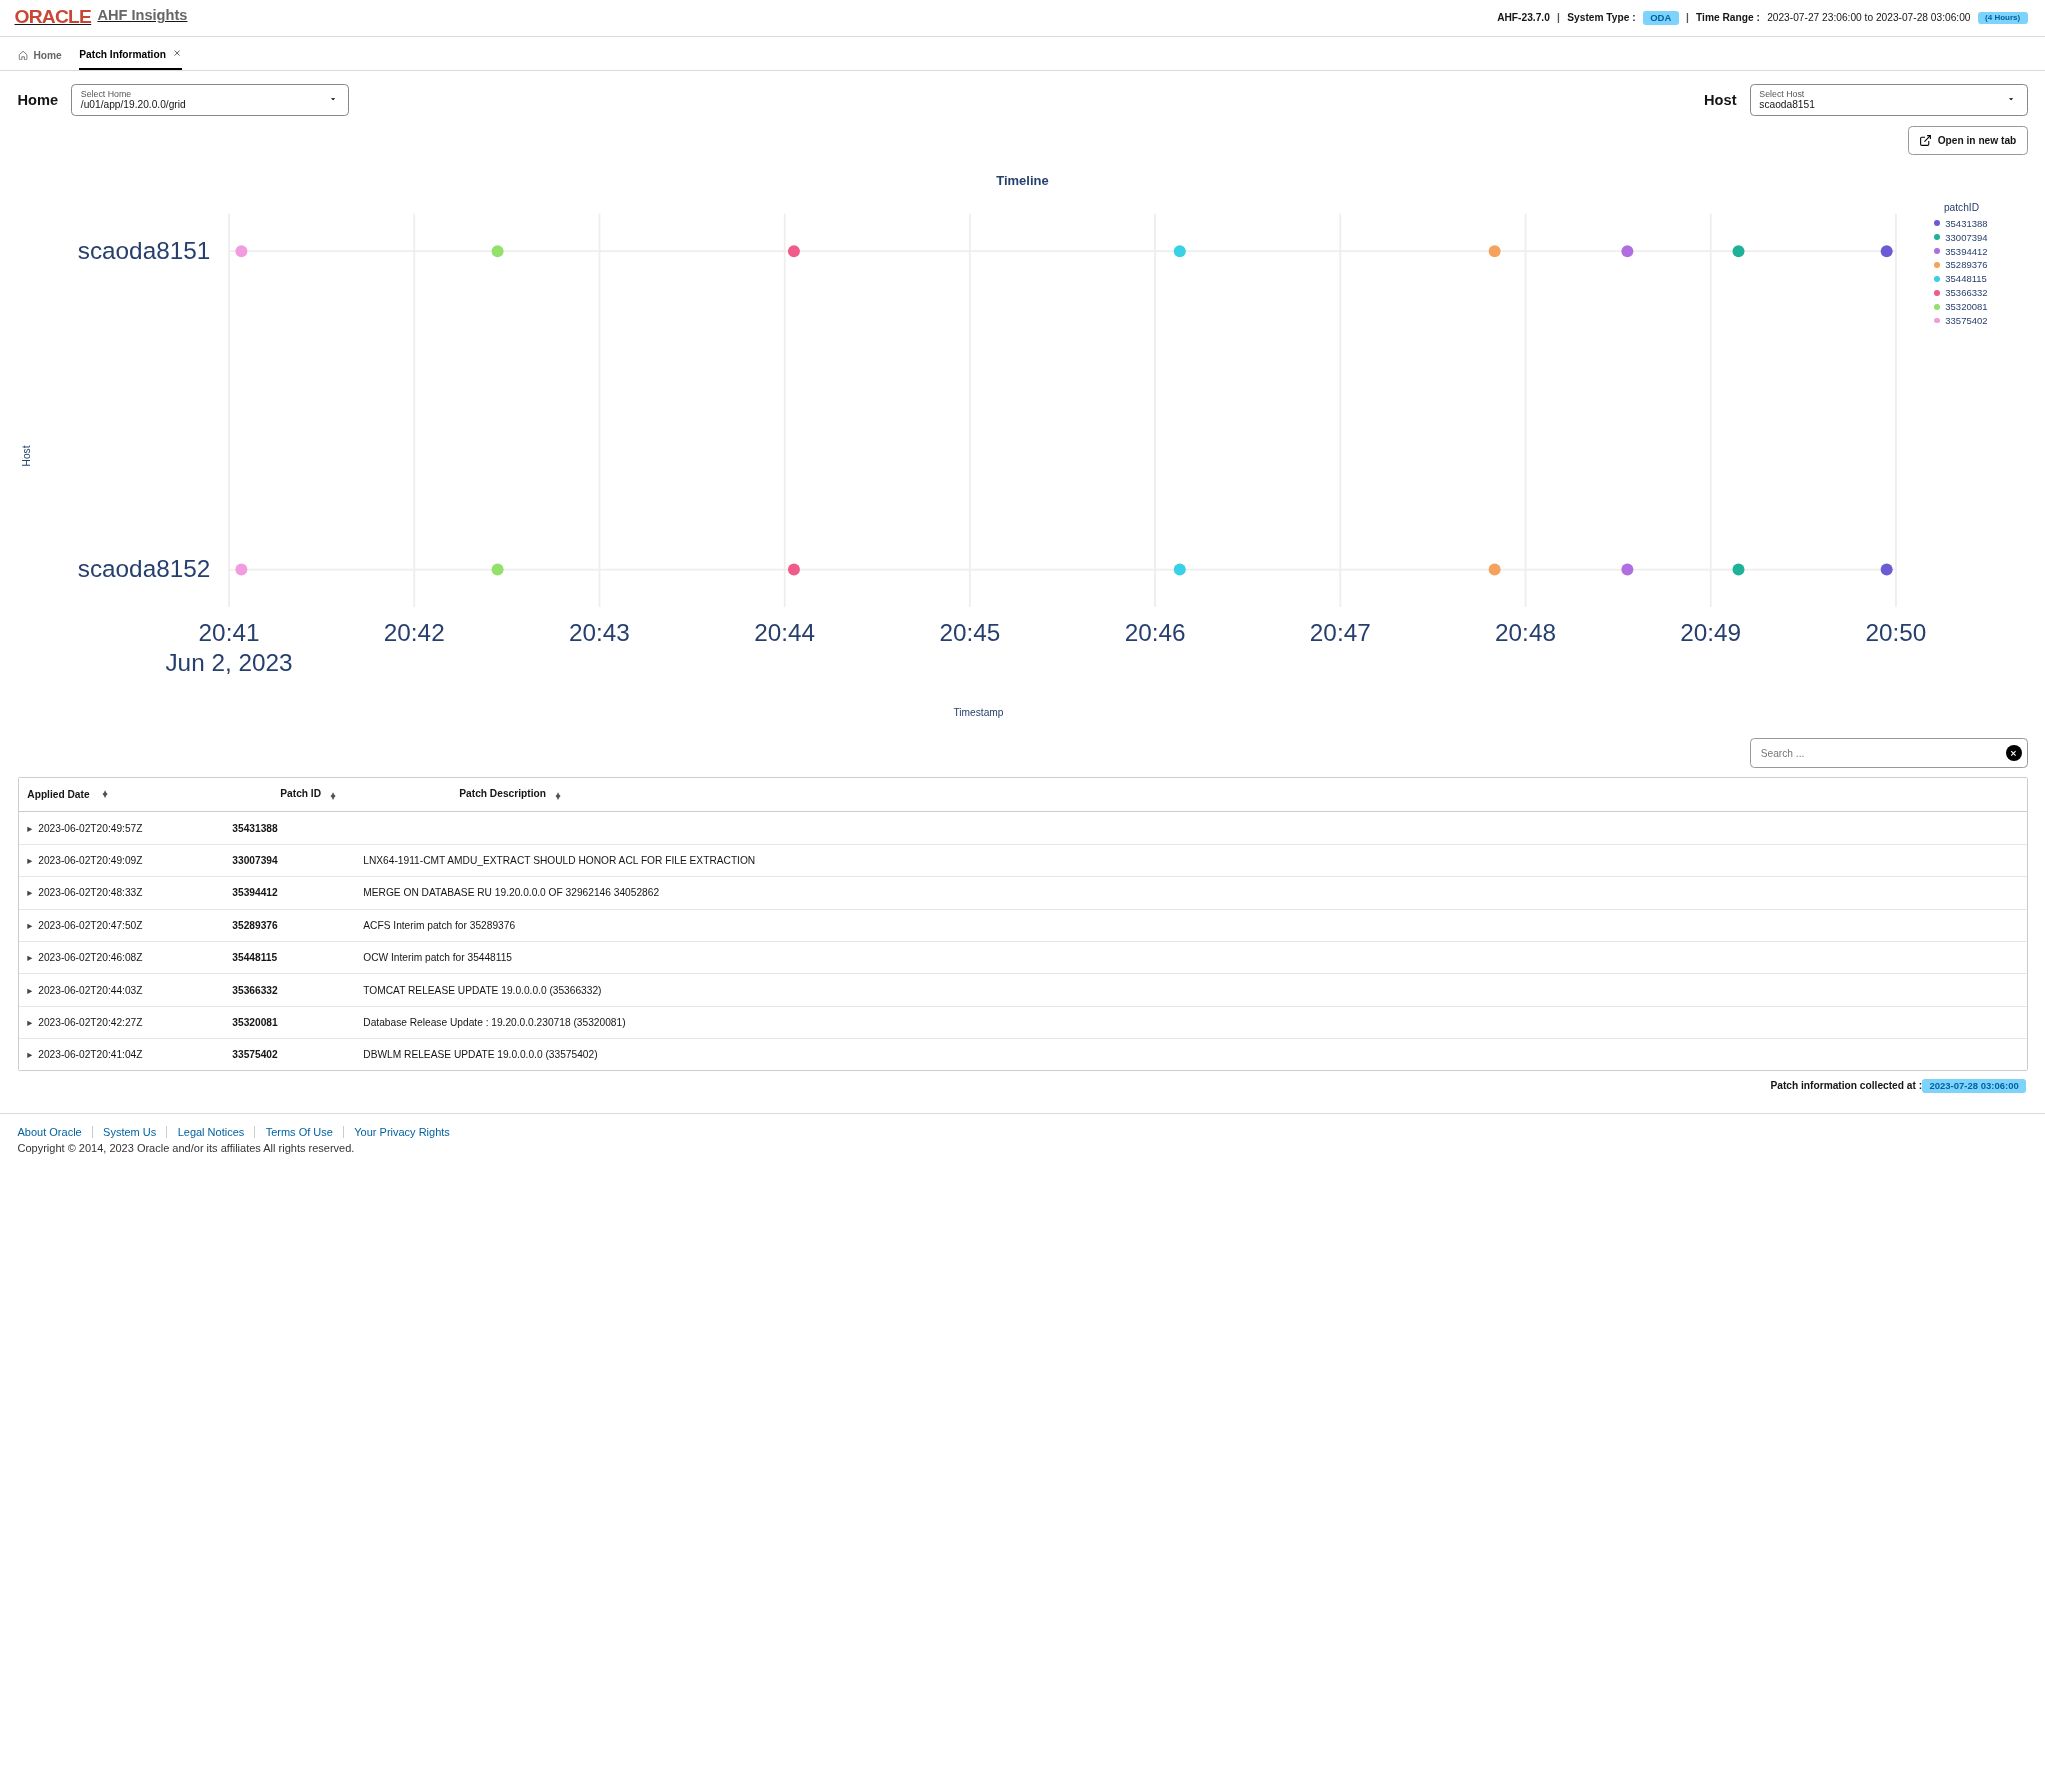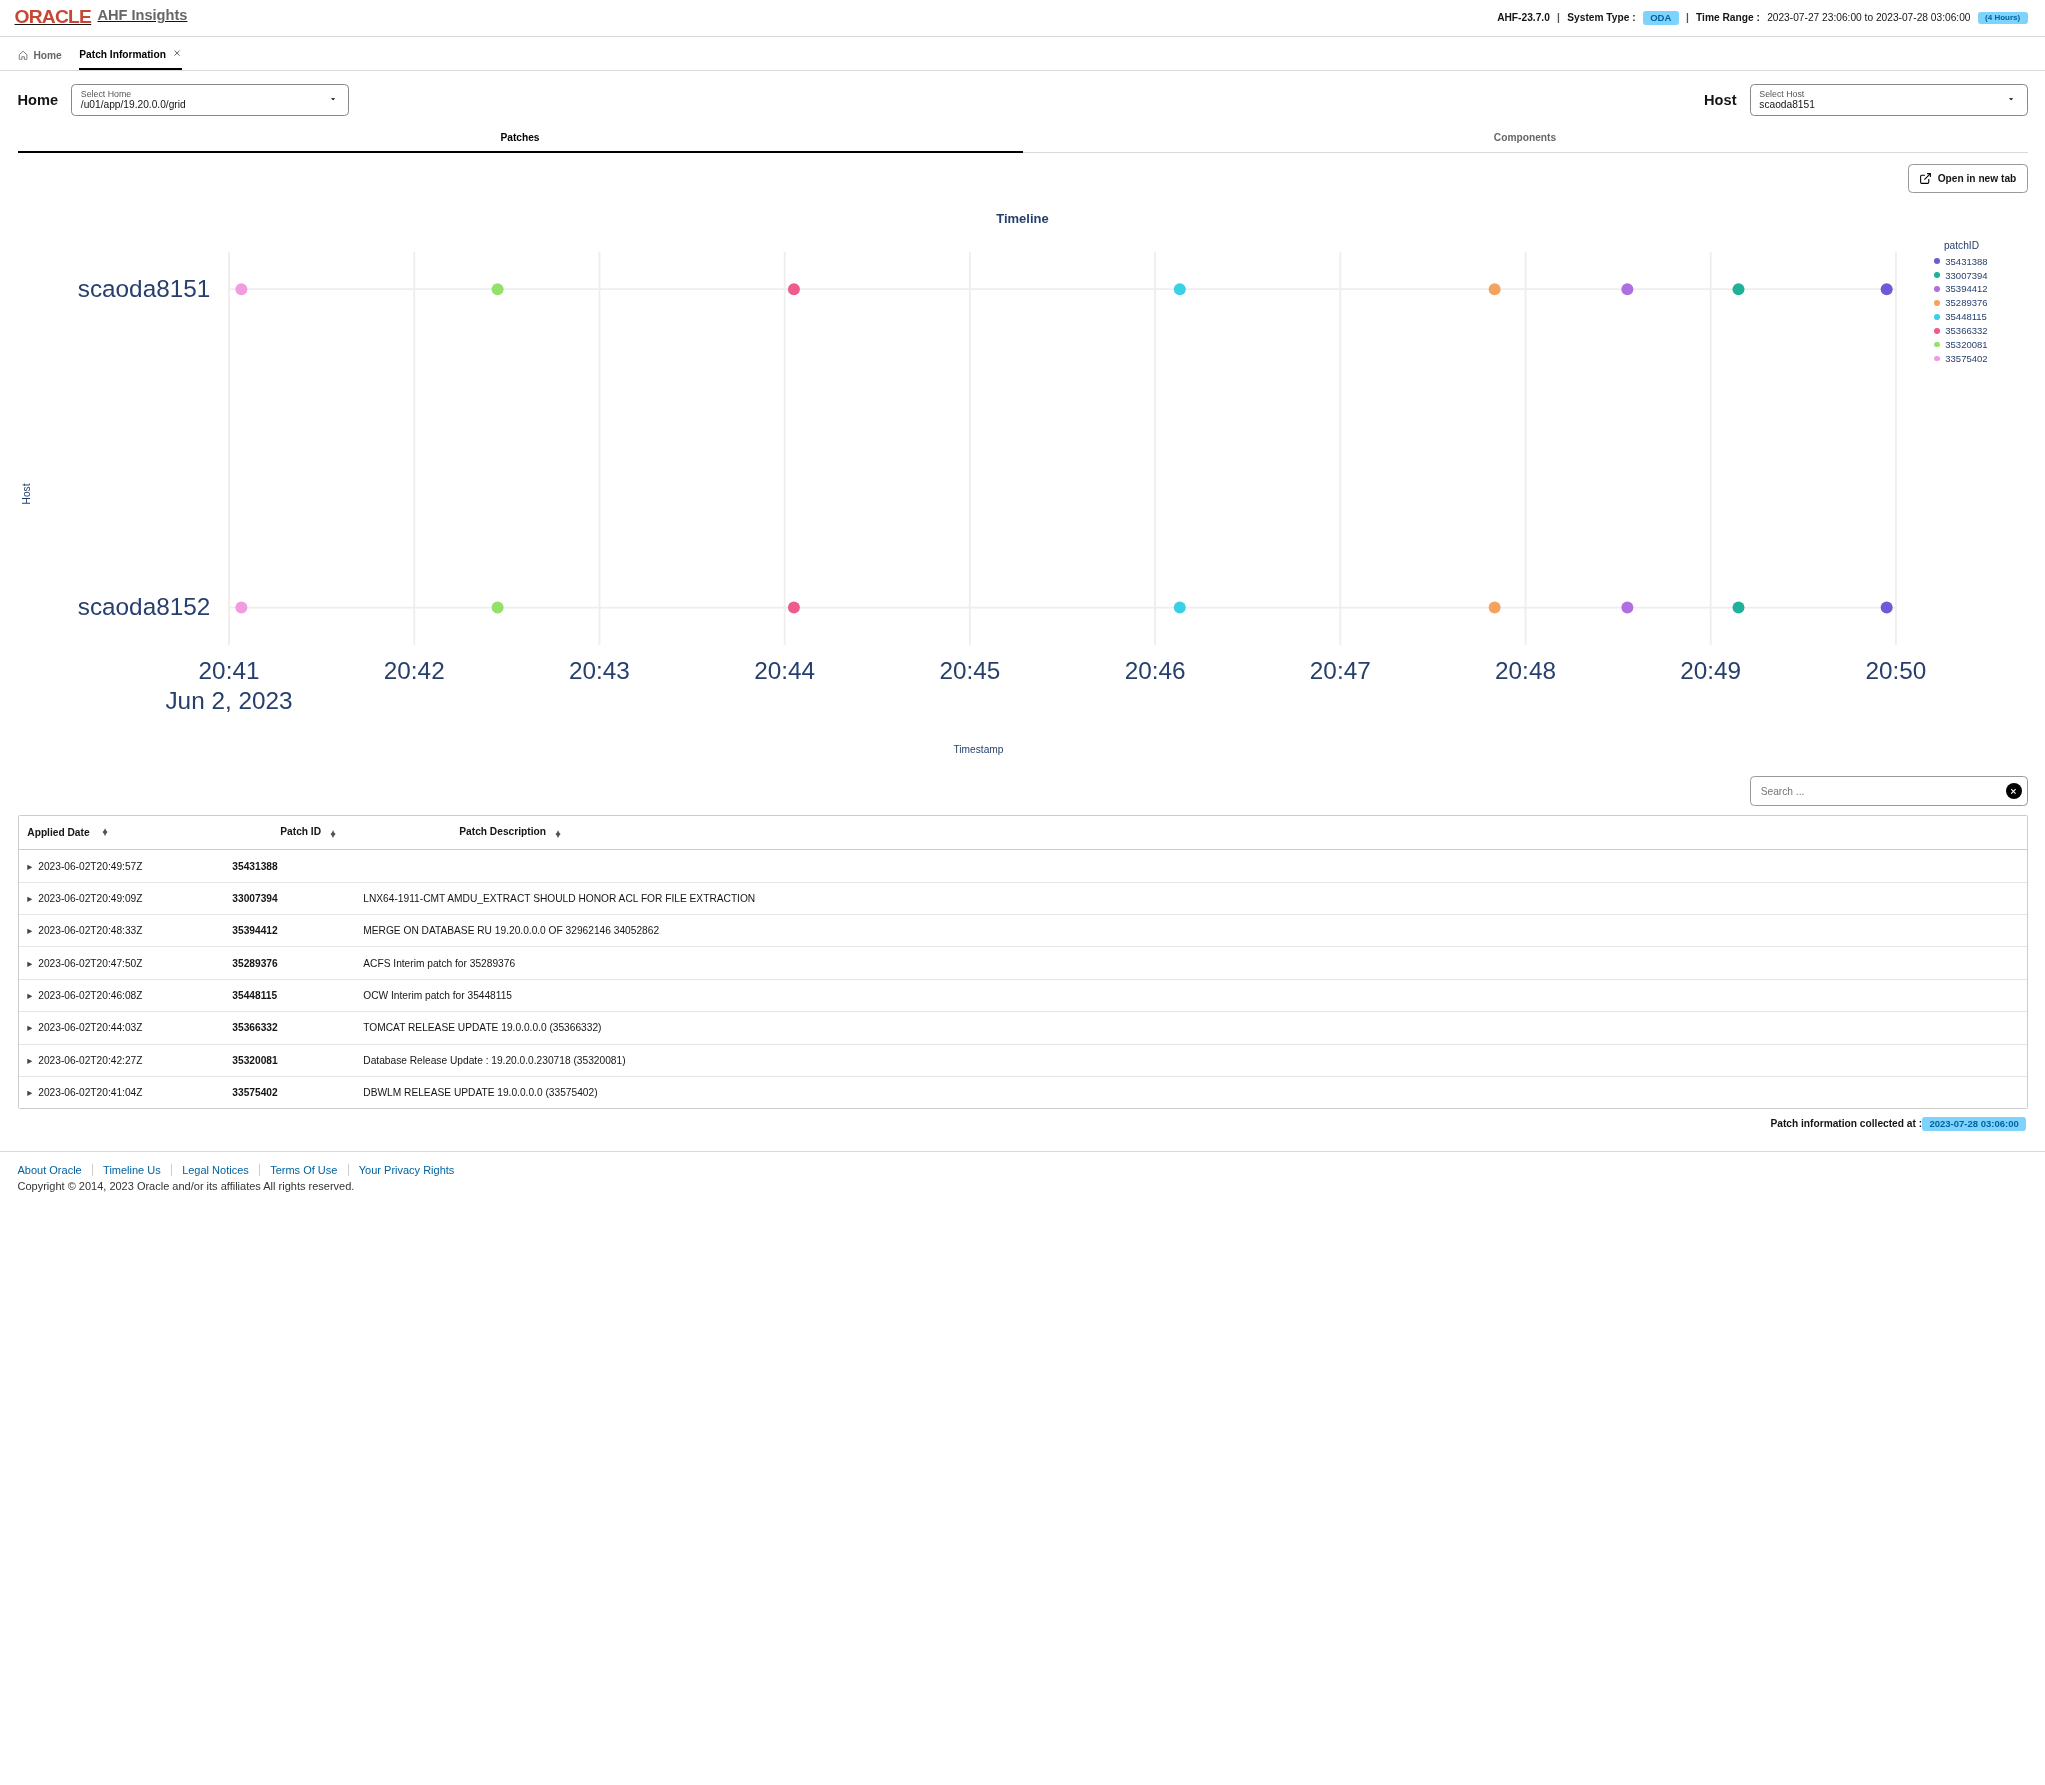--- a/index.html
+++ b/index.html
@@ -148,24 +148,20 @@
         <span class="value">scaoda8151</span>
         <span class="chev">
           <svg width="10.2" height="10.2" viewBox="0 0 24 24" fill="#000">
               <path d="M7 10l5 5 5-5z"></path>
             </svg>
         </span>
       </div>
     </div>
   </div>
 
-  <div class="inner-tabs">
-    <div class="inner-tab active">Patches</div>
-    <div class="inner-tab">Components</div>
-  </div>
 
   <div class="open-row">
     <div class="open-btn">
       <svg width="13" height="13" viewBox="0 0 24 24" fill="none" stroke="#000" stroke-width="2">
           <path d="M18 13v6a2 2 0 0 1-2 2H5a2 2 0 0 1-2-2V8a2 2 0 0 1 2-2h6"></path>
           <path d="M15 3h6v6"></path>
           <path d="M10 14L21 3"></path>
         </svg>
       <span>Open in new tab</span>
     </div>
@@ -372,20 +368,20 @@
   <div class="footnote-row">
     <span>Patch information collected at :</span>
     <span class="pill-blue">2023-07-28 03:06:00</span>
   </div>
 
 </div>
 
 <div class="footer">
   <div class="footer-links" id="footer-links">
       <a href="#">About Oracle</a>
-      <a href="#">Timeline Us</a>
+      <a href="#">System Us</a>
       <a href="#">Legal Notices</a>
       <a href="#">Terms Of Use</a>
       <a href="#">Your Privacy Rights</a>
     </div>
   <div class="copyright">Copyright © 2014, 2023 Oracle and/or its affiliates All rights reserved.</div>
 </div>
 
 
 </body></html>

